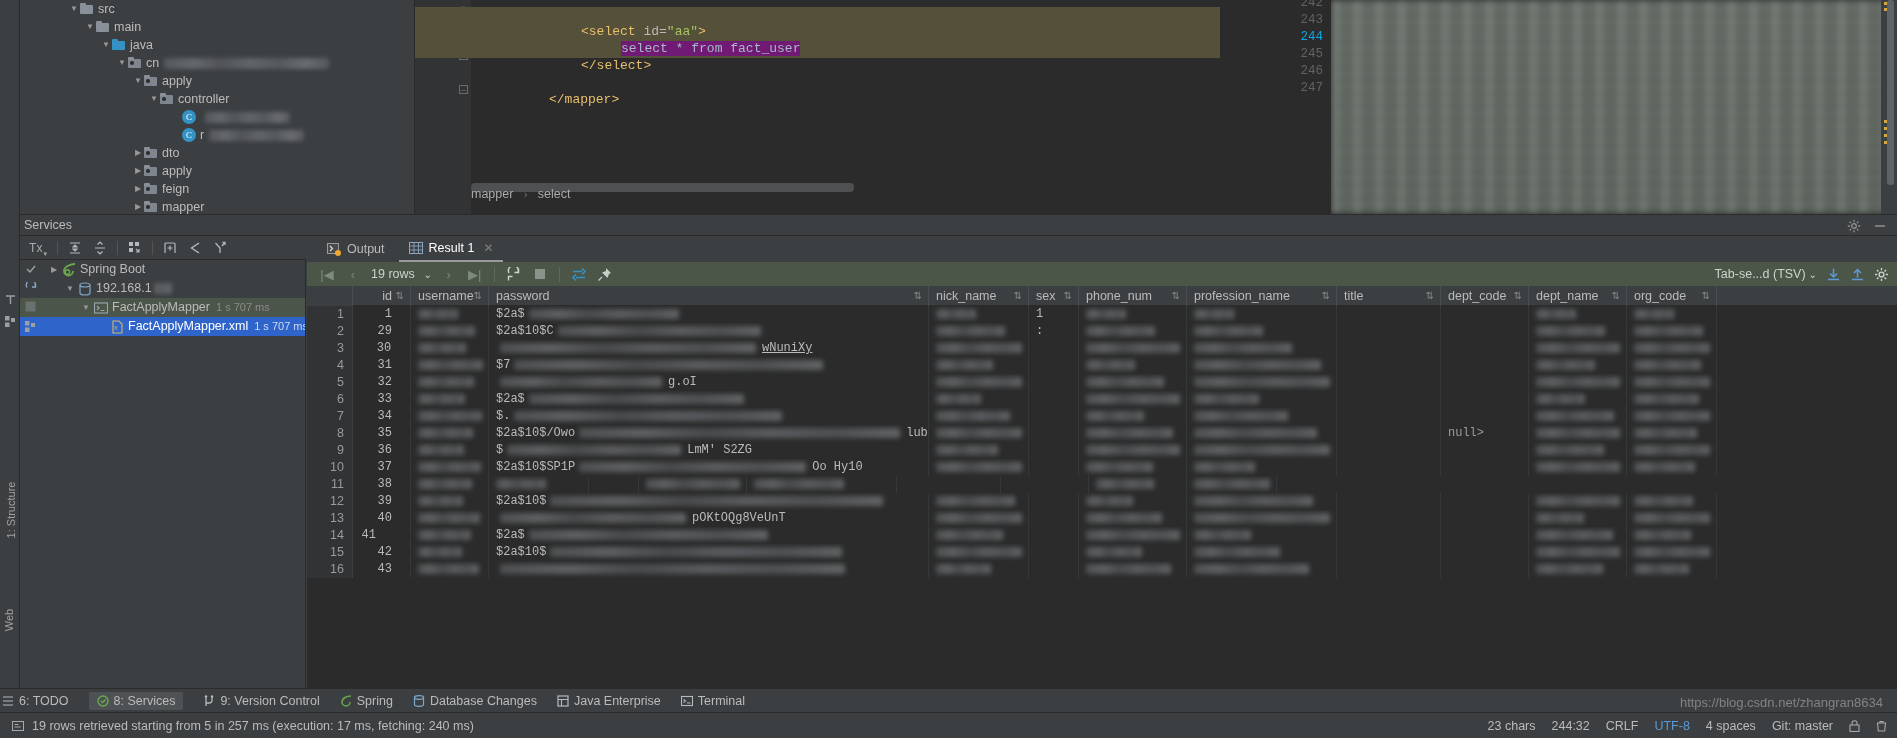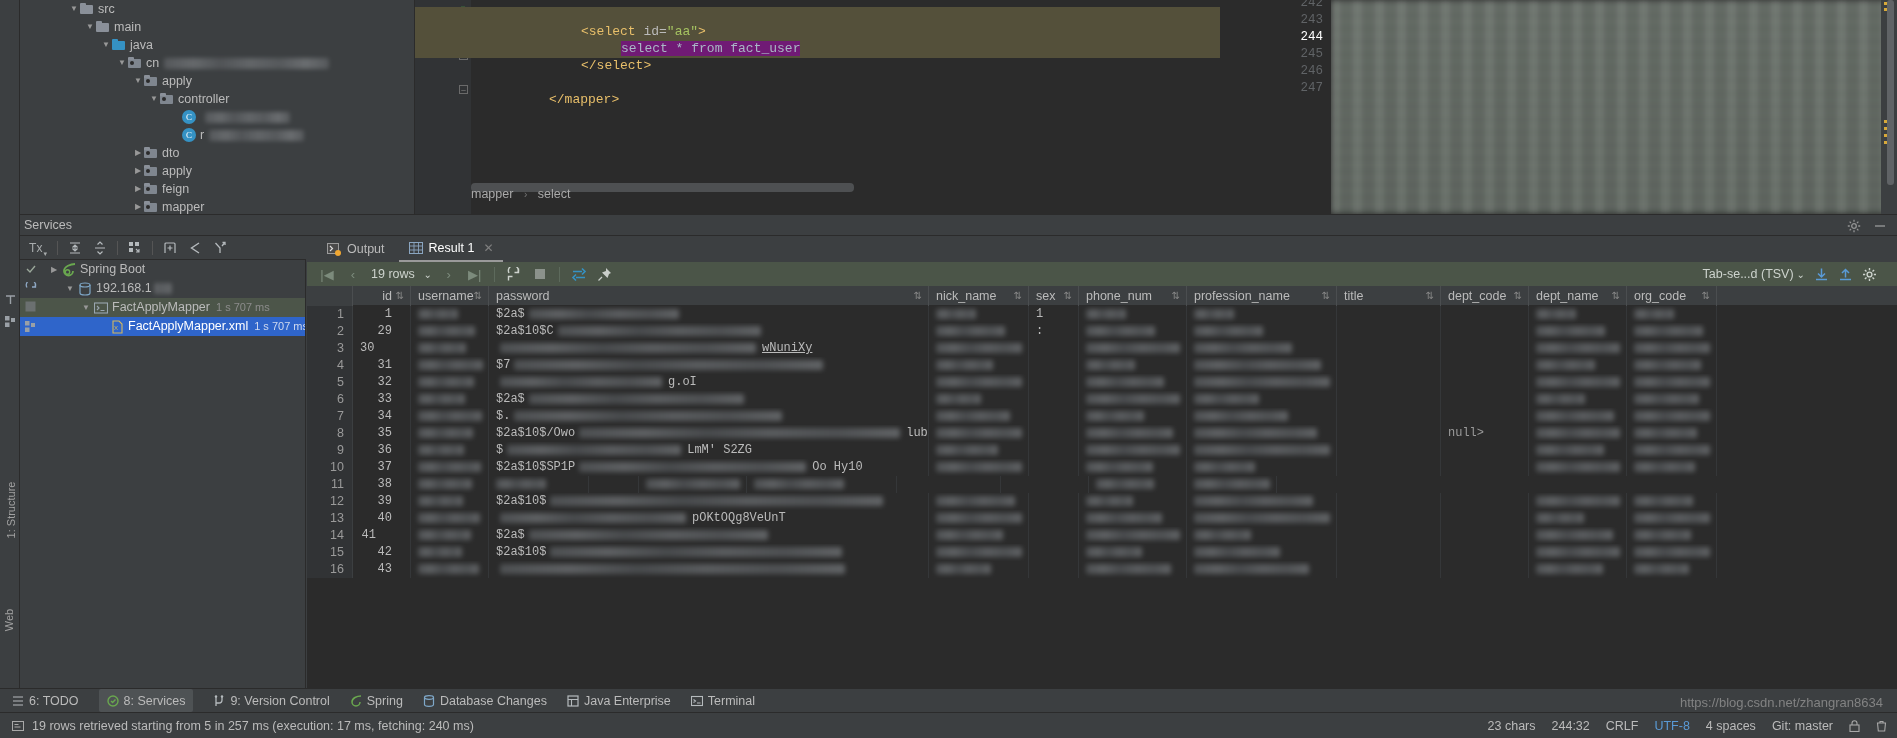--- a/index.html
+++ b/index.html
@@ -40,21 +40,21 @@
   .blur {
     display: inline-block; height: 11px; border-radius: 2px;
     background: linear-gradient(90deg,#5a5d60,#6d7073 18%,#55585b 34%,#696c6f 52%,#5b5e61 70%,#727578 86%,#5a5d60);
     filter: blur(2.2px); opacity: .85; vertical-align: middle;
   }
 
   
   .editor-pane { flex: 1; height: 100%; background: #2b2b2b; position: relative; overflow: hidden; }
   .ed-gutter { position: absolute; left: 0; top: 0; width: 56px; height: 100%; background: #313335; }
   .ln { position: absolute; right: 8px; width: 46px; text-align: right; color: #606366; font-family: "Liberation Mono", monospace; font-size: 12.5px; }
-  .ln.cur { color: #ffffff; }
+  .ln.cur { color: #0ea5e9; }
   .green-strip { position: absolute; left: 46px; width: 4px; background: #375239; }
   .fold { position: absolute; left: 44px; width: 9px; height: 9px; border: 1px solid #6a6a6a; color: #8d8d8d; font-size: 8px; line-height: 7px; text-align: center; background: #313335; }
   .bulb { position: absolute; left: 36px; width: 15px; height: 15px; }
   .code-area { position: absolute; left: 56px; top: 0; right: 0; height: 100%; font-family: "Liberation Mono", monospace; font-size: 13px; white-space: pre; }
   .cl { position: absolute; left: 0; }
   .tag { color: #e8bf6a; }
   .attr { color: #bababa; }
   .str { color: #a5c261; }
   .plain { color: #a9b7c6; }
   .hl-line { position: absolute; left: 0; height: 17px; background: #54503a; }
@@ -105,38 +105,38 @@
   .tabs-row { position: absolute; left: 0; top: 0; right: 0; height: 26px; display: flex; align-items: center; padding-left: 10px; gap: 4px; }
   .tab { height: 26px; display: flex; align-items: center; gap: 6px; padding: 0 10px; color: #bbbbbb; font-size: 12.5px; cursor: pointer; }
   .tab.active { border-bottom: 2px solid #9a9a9a; color: #ffffff; }
   .tab .x { color: #808080; font-size: 12px; margin-left: 3px; }
 
   .grid-toolbar { position: absolute; left: 0; top: 26px; right: 0; height: 24px; background: #4b5548; display: flex; align-items: center; gap: 2px; padding-left: 8px; }
   .gt-btn { width: 24px; height: 20px; display:flex; align-items:center; justify-content:center; color: #7c8b7c; cursor: pointer; font-size: 13px; }
   .gt-btn.en { color: #cdd3cd; }
   .rows-lbl { color: #cdd3cd; font-size: 12.5px; padding: 0 4px; cursor: pointer; }
   .gt-sep { width: 1px; height: 15px; background: #5d6a5c; margin: 0 5px; }
-  .gt-right { position: absolute; right: 20px; display: flex; align-items: center; gap: 9px; }
+  .gt-right { position: absolute; right: 8px; display: flex; align-items: center; gap: 9px; }
   .tabsel { color: #cdd3cd; font-size: 12.5px; cursor: pointer; }
 
   .grid { position: absolute; left: 0; top: 50px; right: 0; bottom: 0; background: #2b2b2b; overflow: hidden; }
   .g-head { position: absolute; left: 0; top: 0; right: 0; height: 20px; background: #3c3f41; border-bottom: 1px solid #2b2b2b; display: flex; }
   .g-h { height: 20px; line-height: 20px; color: #bbbbbb; font-size: 12.5px; border-right: 1px solid #4b4e50; padding-left: 7px; position: relative; white-space: nowrap; overflow: hidden; }
   .g-h .srt { position: absolute; right: 6px; top: 0; color: #888; font-size: 10px; }
   .g-h.rownum { background: #3c3f41; border-right: 1px solid #4b4e50; }
   .g-body { position: absolute; left: 0; top: 20px; right: 0; bottom: 0; }
   .g-row { height: 17px; display: flex; font-size: 12.5px; }
   .g-rn { width: 46px; text-align: right; padding-right: 8px; color: #9a9a9a; background: #313335; line-height: 17px; border-right: 1px solid #3c3f41; }
   .g-c { line-height: 17px; color: #bbbbbb; padding-left: 7px; border-right: 1px solid #353739; white-space: nowrap; overflow: hidden; font-family: "Liberation Mono", monospace; font-size: 12px; }
   .g-blur { display:inline-block; height: 10px; border-radius:2px;
       background: linear-gradient(90deg,#56595c,#6a6d70 20%,#4f5255 40%,#65686b 60%,#575a5d 80%,#6e7174);
       filter: blur(2.4px); opacity:.8; vertical-align: middle; }
 
   
-  .tool-strip { position: absolute; left: 0; bottom: 26px; width: 1897px; height: 24px; background: #3c3f41; border-top: 1px solid #2b2b2b; display: flex; padding-left: 12px; gap: 20px; }
+  .tool-strip { position: absolute; left: 0; bottom: 26px; width: 1897px; height: 24px; background: #3c3f41; border-top: 1px solid #2b2b2b; display: flex; align-items: center; padding-left: 2px; gap: 20px; }
   .ts-item { display: flex; align-items: center; gap: 5px; color: #bbbbbb; font-size: 12.5px; cursor: pointer; }
   .ts-item.active { background: #4e5254; padding: 2px 8px; border-radius: 2px; }
 
   .status-bar { position: absolute; left: 0; bottom: 0; width: 1897px; height: 26px; background: #3c3f41; border-top: 1px solid #2b2b2b; display: flex; align-items: center; padding-left: 12px; color: #bbbbbb; font-size: 12.5px; }
   .sb-right { position: absolute; right: 10px; display: flex; align-items: center; gap: 16px; }
   .sb-i { color: #bbbbbb; font-size: 12.5px; }
   .sb-i.blue { color: #5a9ad6; }
 
   .watermark { position: absolute; right: 14px; bottom: 28px; color: #8e8e8e; font-size: 13px; opacity: .85; }
 
@@ -576,21 +576,21 @@
               <div class="g-c" style="width: 50px;">:</div>
               <div class="g-c" style="width: 108px;"><span class="g-blur" style="width: 69px;"></span></div>
               <div class="g-c" style="width: 150px;"><span class="g-blur" style="width: 69px;"></span></div>
               <div class="g-c" style="width: 104px;"></div>
               <div class="g-c" style="width: 88px;"></div>
               <div class="g-c" style="width: 98px;"><span class="g-blur" style="width: 69px;"></span></div>
               <div class="g-c" style="width: 90px;"><span class="g-blur" style="width: 69px;"></span></div>
             </div>
             <div class="g-row">
               <div class="g-rn">3</div>
-              <div class="g-c" style="width: 58px; text-align: left; padding-right: 2px;">30</div>
+              <div class="g-c" style="width: 58px; text-align: center; padding-right: 2px;">30</div>
               <div class="g-c" style="width: 78px;"><span class="g-blur" style="width: 48px;"></span></div>
               <div class="g-c" style="width: 440px;"><span></span><span class="g-blur" style="width: 256px; margin-left: 4px;"></span><span style="margin-left: 6px; text-decoration: underline;">wNuniXy</span></div>
               <div class="g-c" style="width: 100px;"><span class="g-blur" style="width: 86px;"></span></div>
               <div class="g-c" style="width: 50px;"></div>
               <div class="g-c" style="width: 108px;"><span class="g-blur" style="width: 94px;"></span></div>
               <div class="g-c" style="width: 150px;"><span class="g-blur" style="width: 98px;"></span></div>
               <div class="g-c" style="width: 104px;"></div>
               <div class="g-c" style="width: 88px;"></div>
               <div class="g-c" style="width: 98px;"><span class="g-blur" style="width: 84px;"></span></div>
               <div class="g-c" style="width: 90px;"><span class="g-blur" style="width: 76px;"></span></div>

